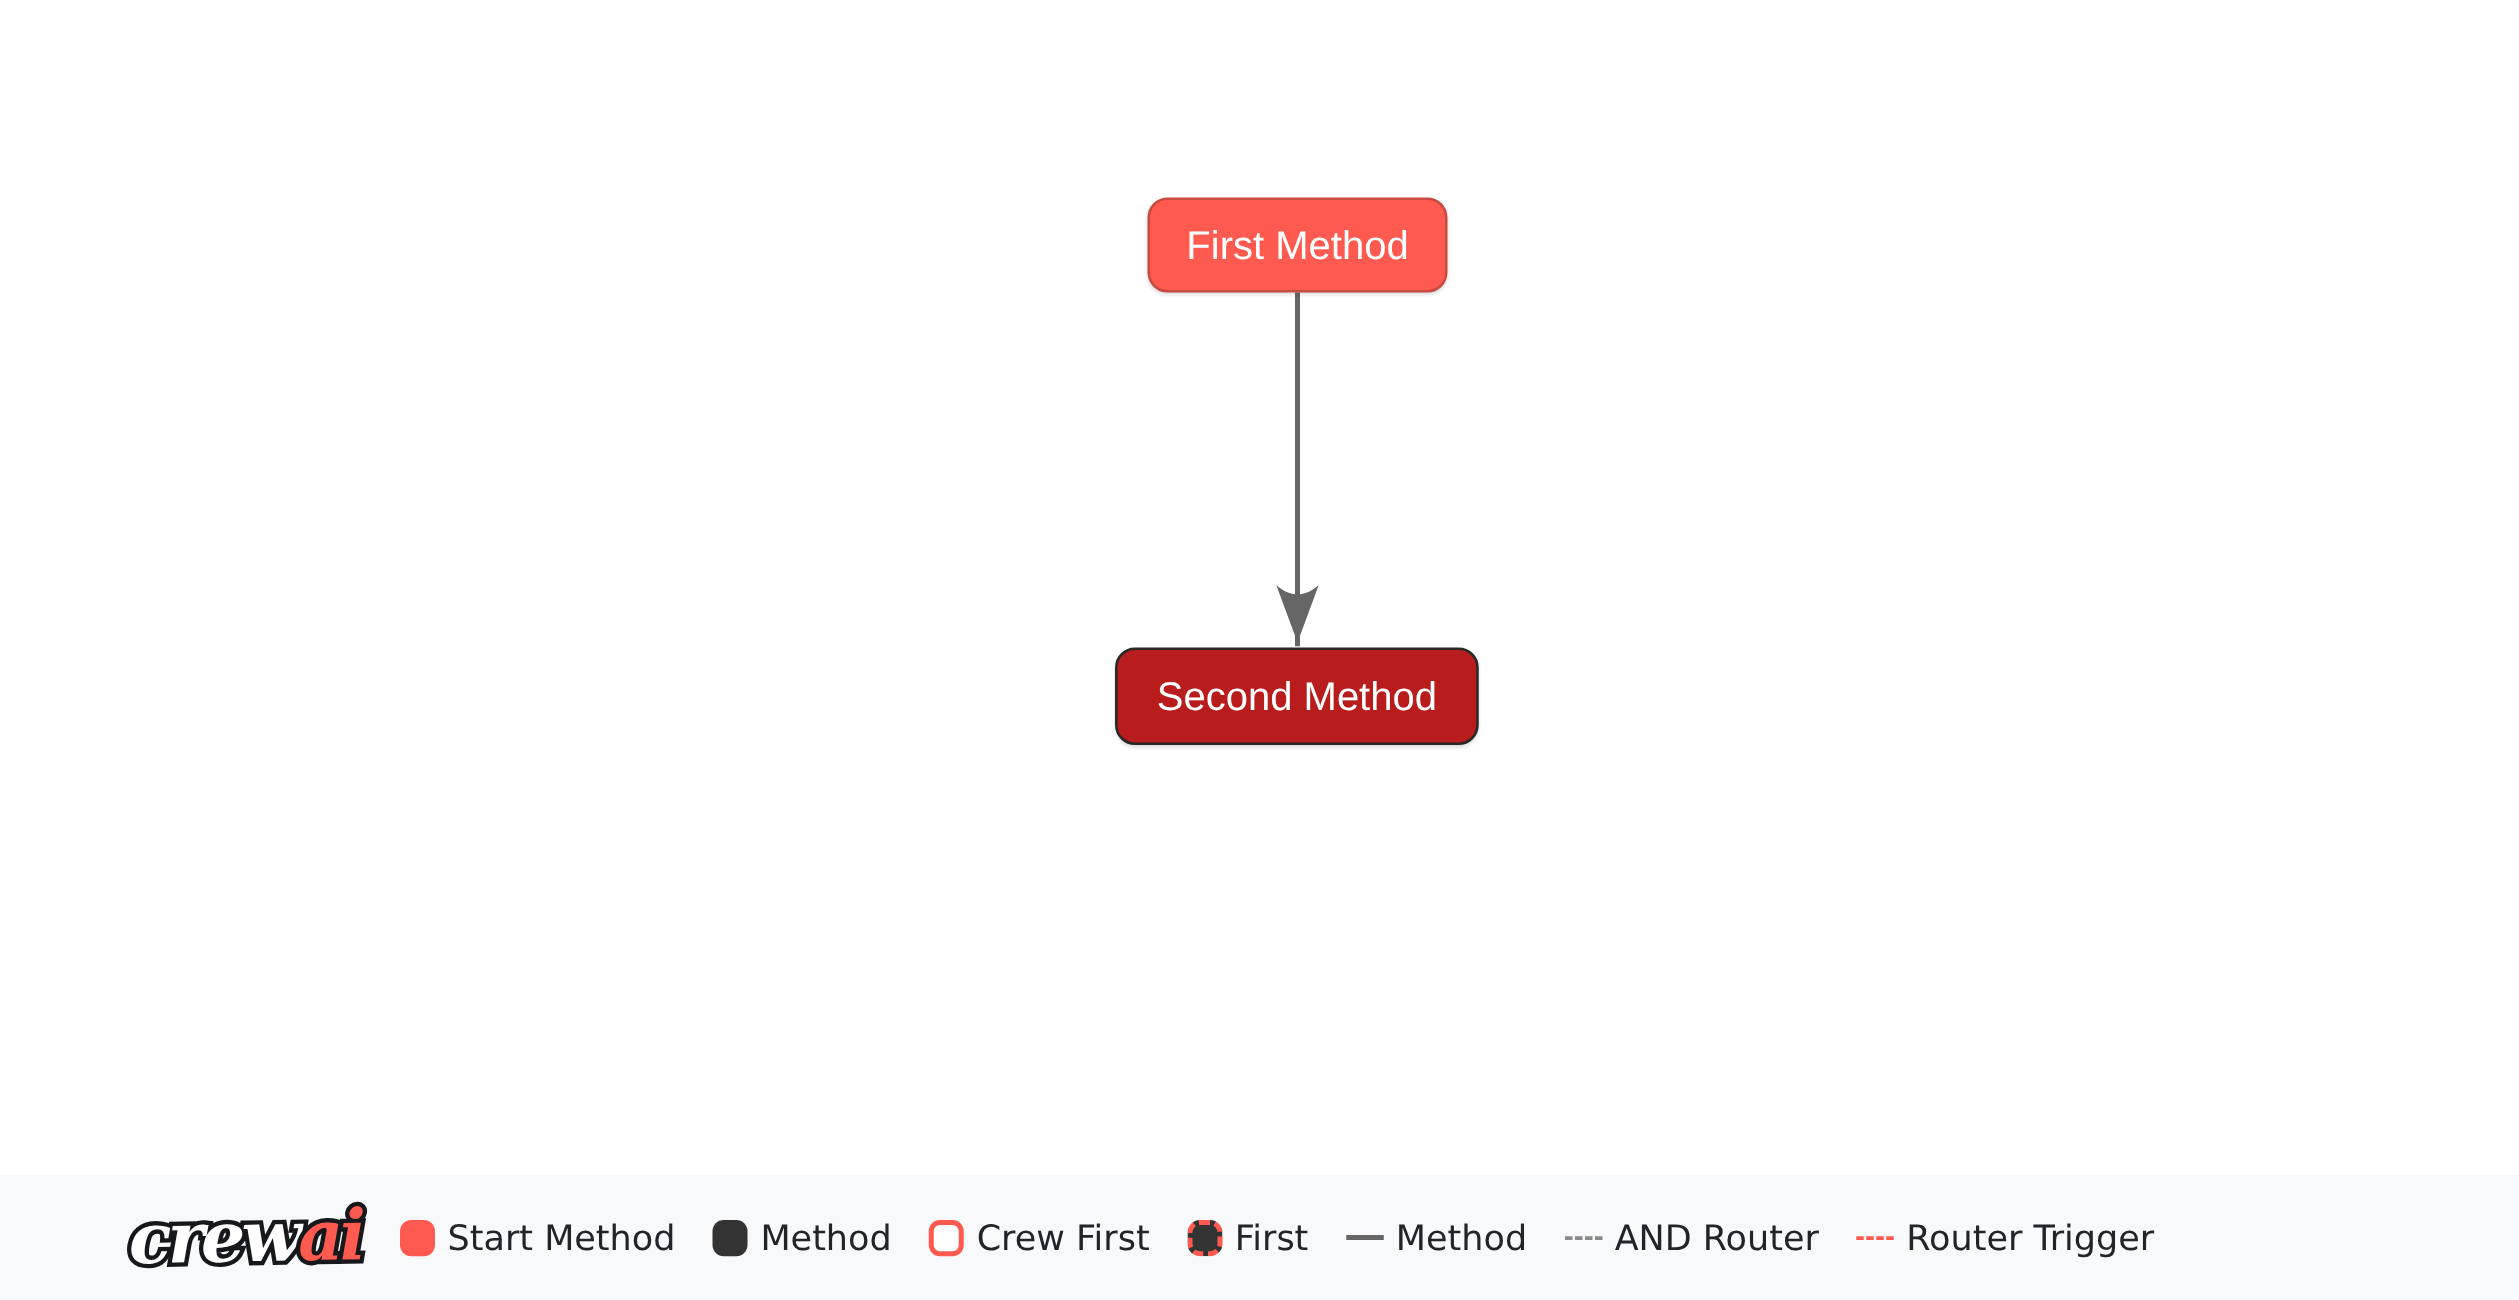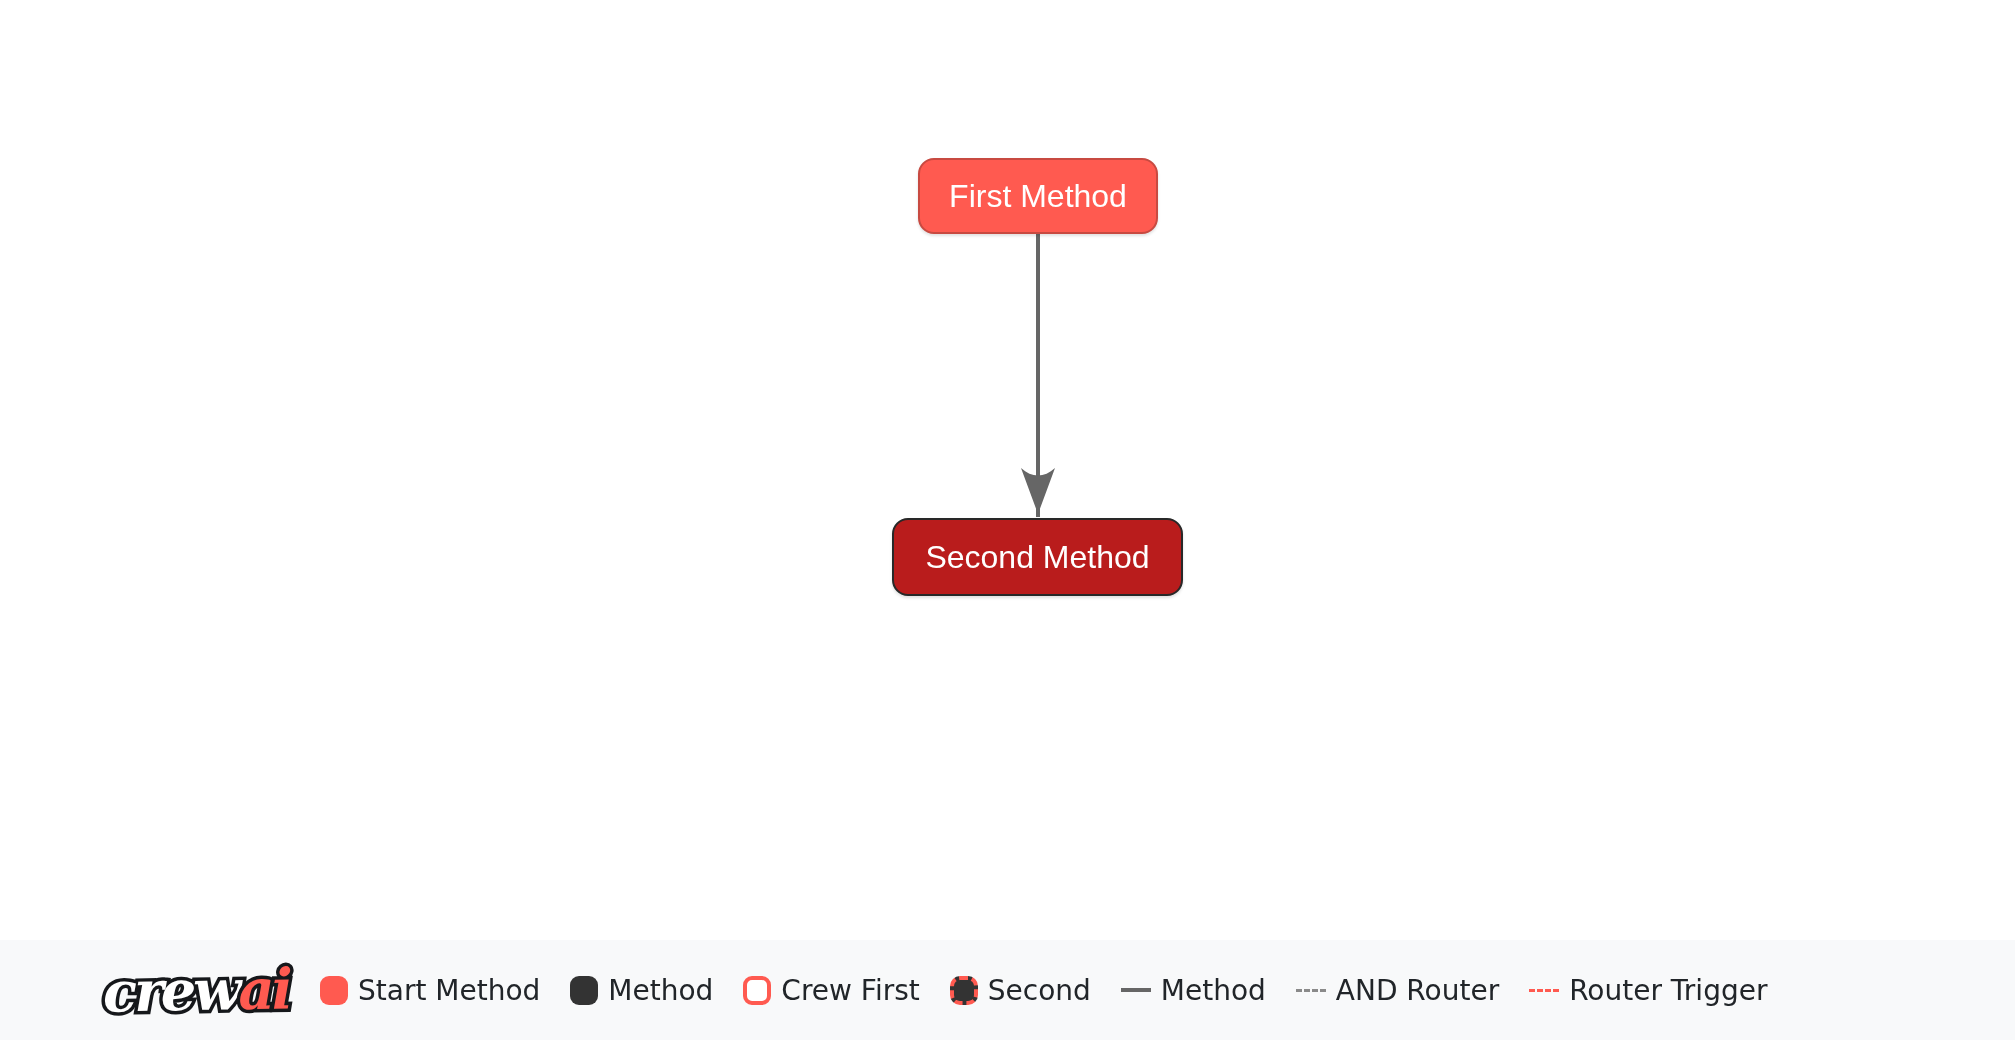--- a/index.html
+++ b/index.html
@@ -160,21 +160,21 @@
       <span>Method</span>
     </div>
 
     <div class="legend-item">
       <span class="sw sw-crew"></span>
       <span>Crew First</span>
     </div>
 
     <div class="legend-item">
       <span class="sw sw-router"></span>
-      <span>Second</span>
+      <span>First</span>
     </div>
 
     <div class="legend-item">
       <span class="ln ln-solid"></span>
       <span>Method</span>
     </div>
 
     <div class="legend-item">
       <span class="ln ln-dashed"></span>
       <span>AND Router</span>

